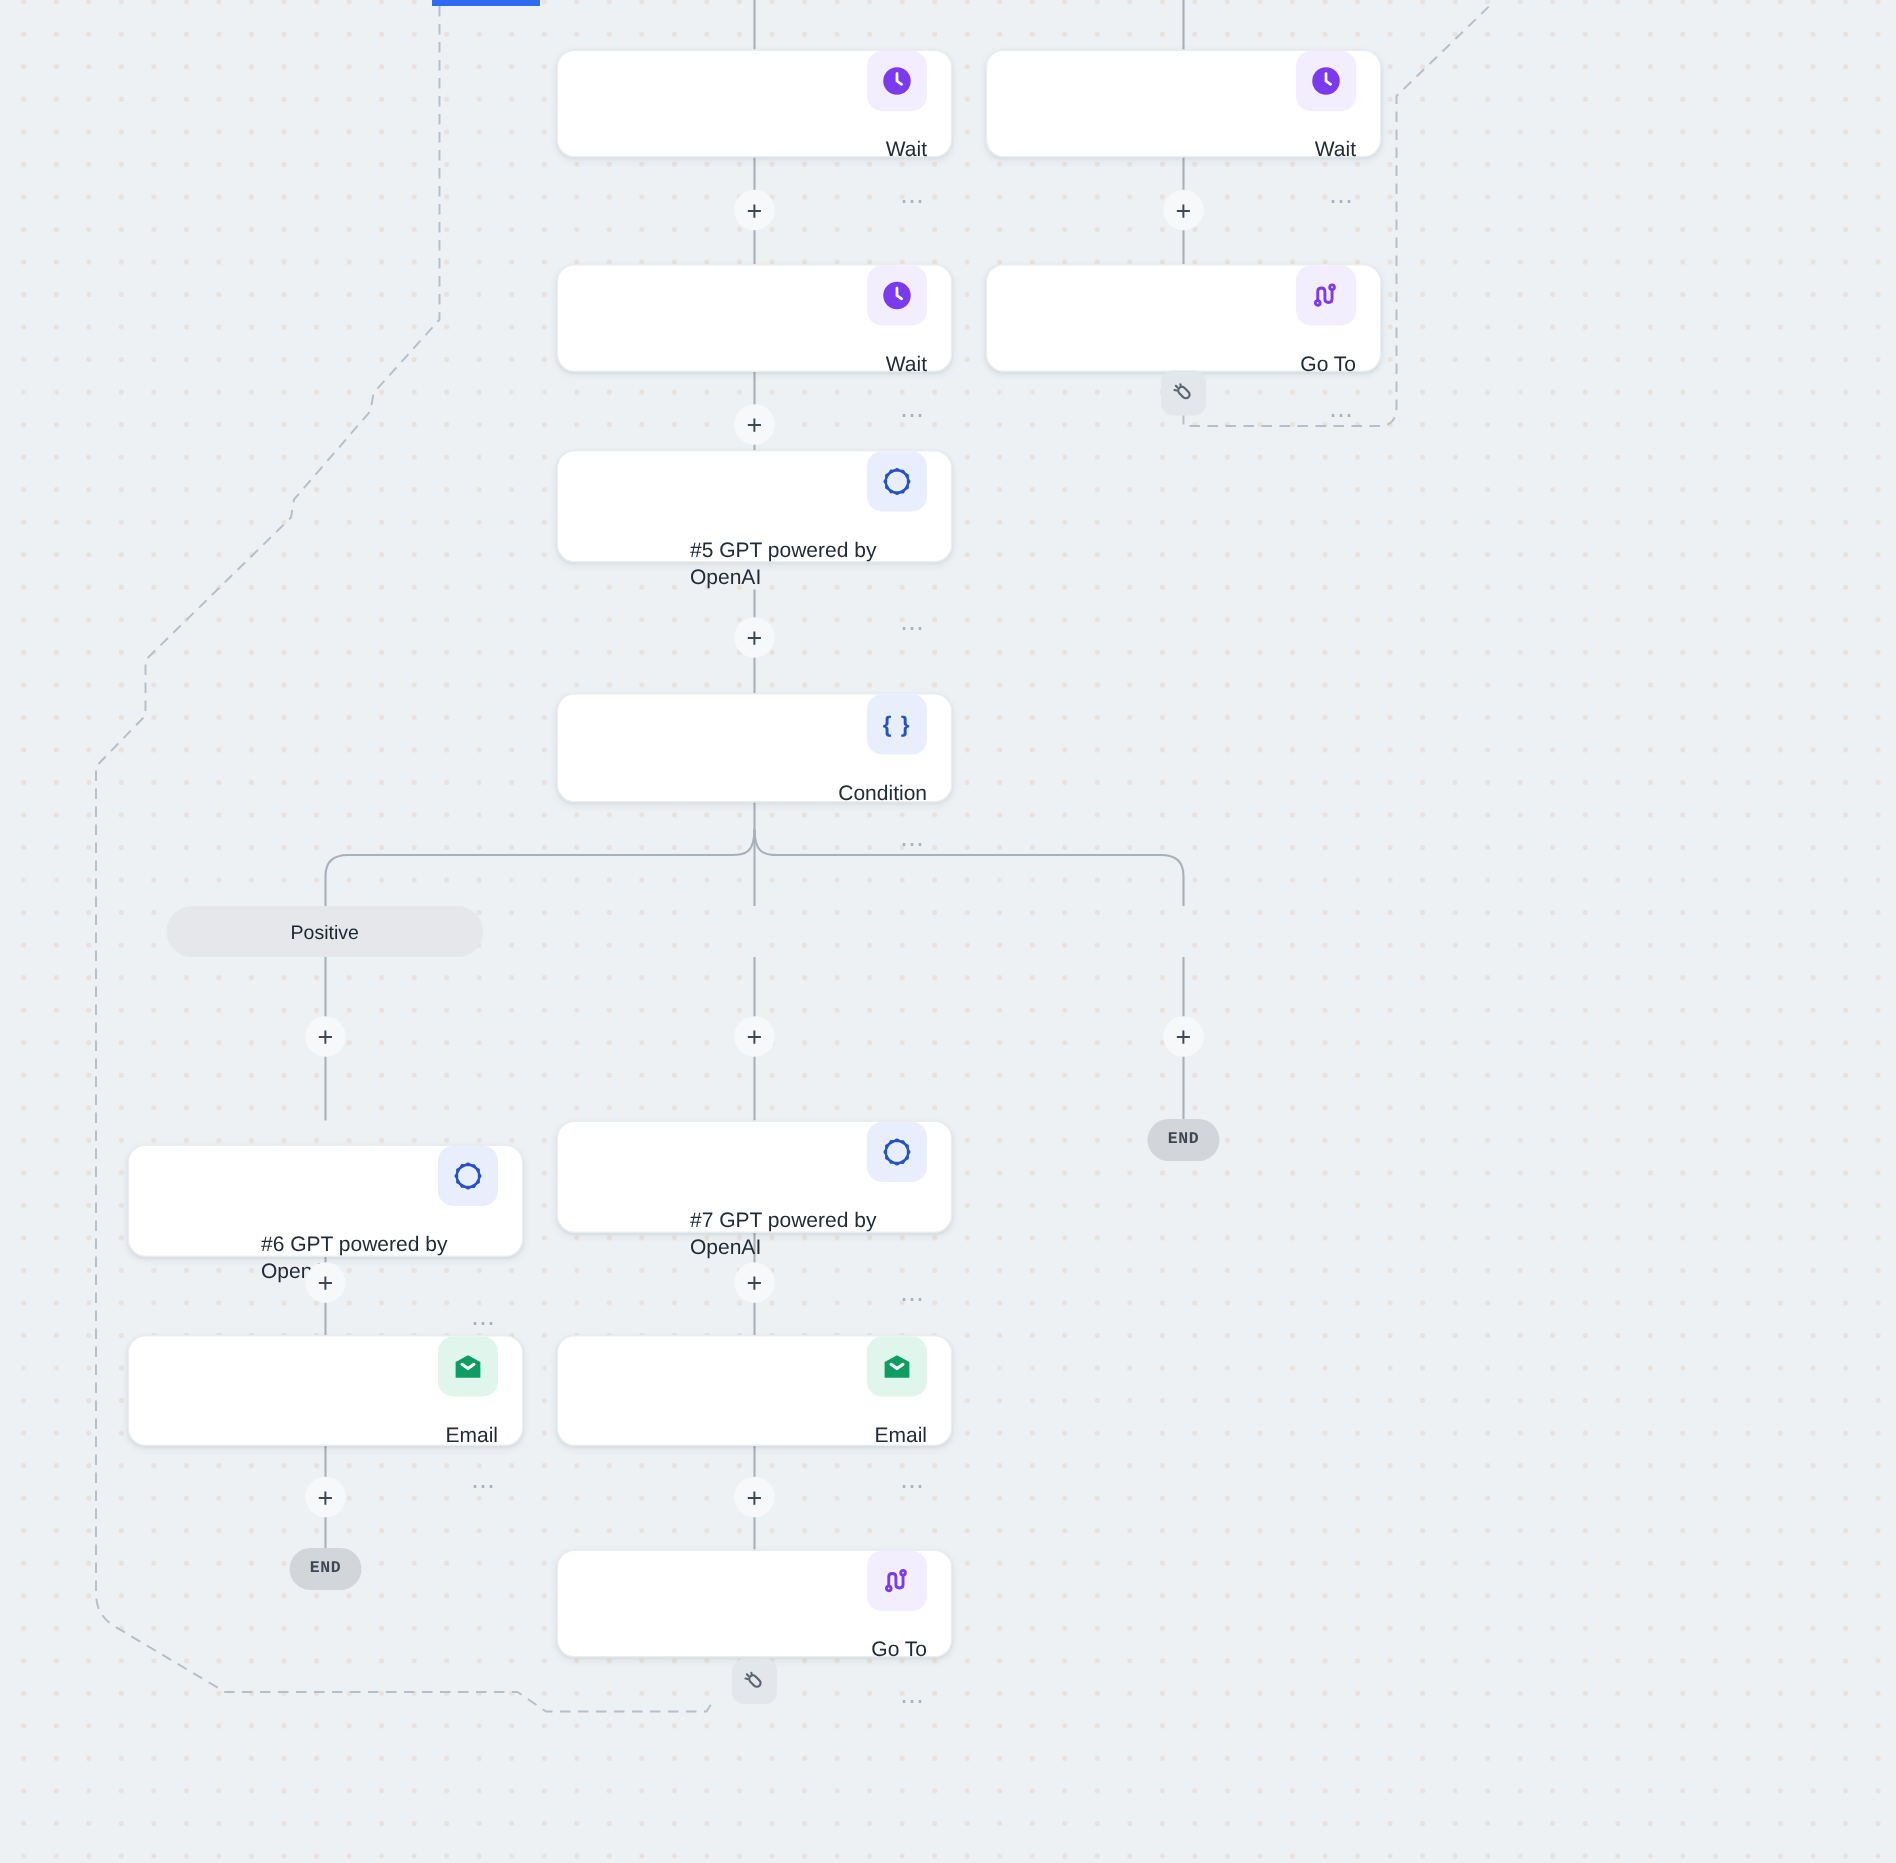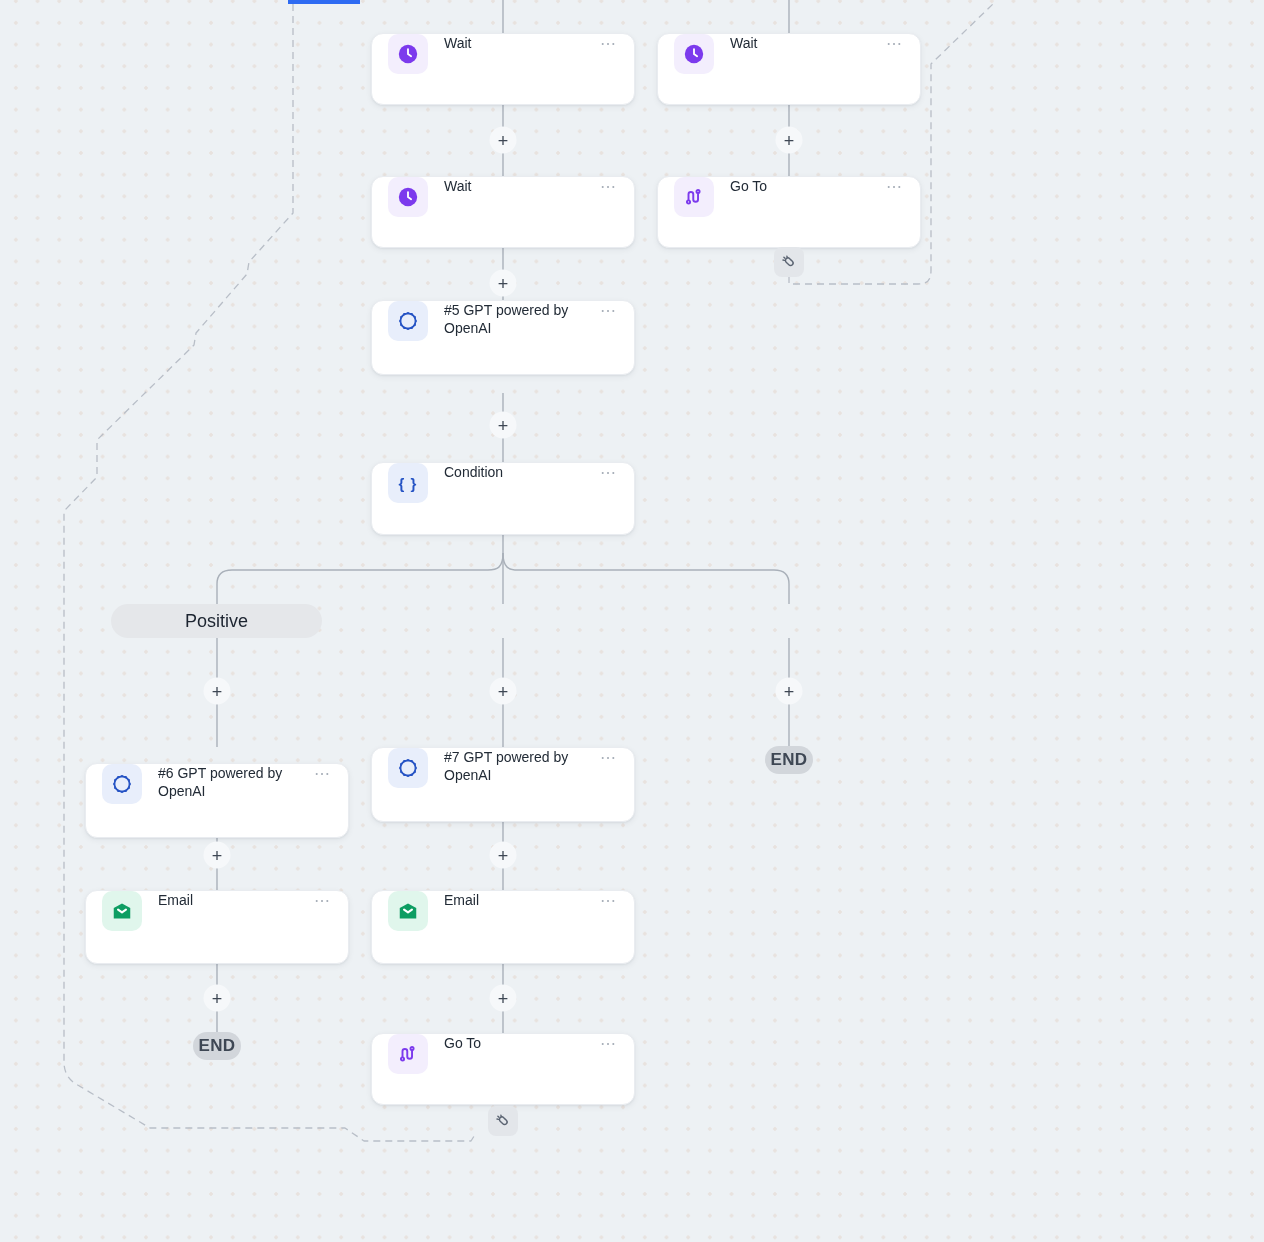--- a/index.html
+++ b/index.html
@@ -8,44 +8,44 @@
     background-color:#edf1f4;
     background-image:radial-gradient(circle,#e8e2de 1.5px,transparent 2px);
     background-size:21.7px 21.7px;background-position:5px 12px;
     font-family:"Liberation Sans",sans-serif;
   }
   svg.wires{position:absolute;left:0;top:0;}
   .node{
     position:absolute;width:264px;box-sizing:border-box;
     background:#ffffff;border:1px solid #e9ecf0;border-radius:12px;
     box-shadow:0 1px 2px rgba(18,28,45,.05),0 2px 6px rgba(18,28,45,.06);
-    display:flex;align-items:flex-start;gap:16px;padding:0 16px;cursor:pointer;
+    display:flex;align-items:flex-end;gap:16px;padding:0 16px;cursor:pointer;flex-direction:column;
   }
   .icon-sq{width:40px;height:40px;border-radius:10px;flex:none;
     display:flex;align-items:center;justify-content:center;}
   .ic-purple{background:#f3eefd;}
   .ic-blue{background:#e8eefb;}
   .ic-green{background:#e0f6ec;}
   .node-title{font-size:14px;font-weight:500;color:#222b36;line-height:1.3;max-width:158px;}
   .menu{margin-left:auto;color:#a9b0ba;font-size:16px;letter-spacing:2px;cursor:pointer;
     user-select:none;flex:none;}
   .plus{
     position:absolute;width:27px;height:27px;border-radius:50%;
     background:#f6f8fa;color:#3e4754;display:flex;align-items:center;justify-content:center;
     font-size:18px;font-weight:400;transform:translate(-50%,-50%);cursor:pointer;line-height:1;
   }
   .pill{
     position:absolute;width:211px;height:34px;border-radius:17px;background:#e5e7ea;
     display:flex;align-items:center;justify-content:center;
-    font-size:18px;font-weight:500;color:#1c2430;cursor:pointer;
+    font-size:13px;font-weight:500;color:#1c2430;cursor:pointer;
   }
   .endpill{
     position:absolute;width:48px;height:28px;border-radius:14px;background:#d2d6db;
     display:flex;align-items:center;justify-content:center;
-    font-size:17px;font-weight:700;color:#3e4754;letter-spacing:.4px;
+    font-size:11px;font-weight:700;color:#3e4754;letter-spacing:.4px;font-family:Liberation Mono, monospace;
   }
   .linkicon{
     position:absolute;width:30px;height:30px;border-radius:8px;background:#e3e6ea;
     display:flex;align-items:center;justify-content:center;cursor:pointer;
   }
   .brace-glyph{font-weight:700;color:#2553c4;font-size:15px;letter-spacing:1px;}
   .sel-bar{position:absolute;left:288px;top:0;width:72px;height:4px;background:#2e6bf2;}
 </style>
 </head>
 <body>

